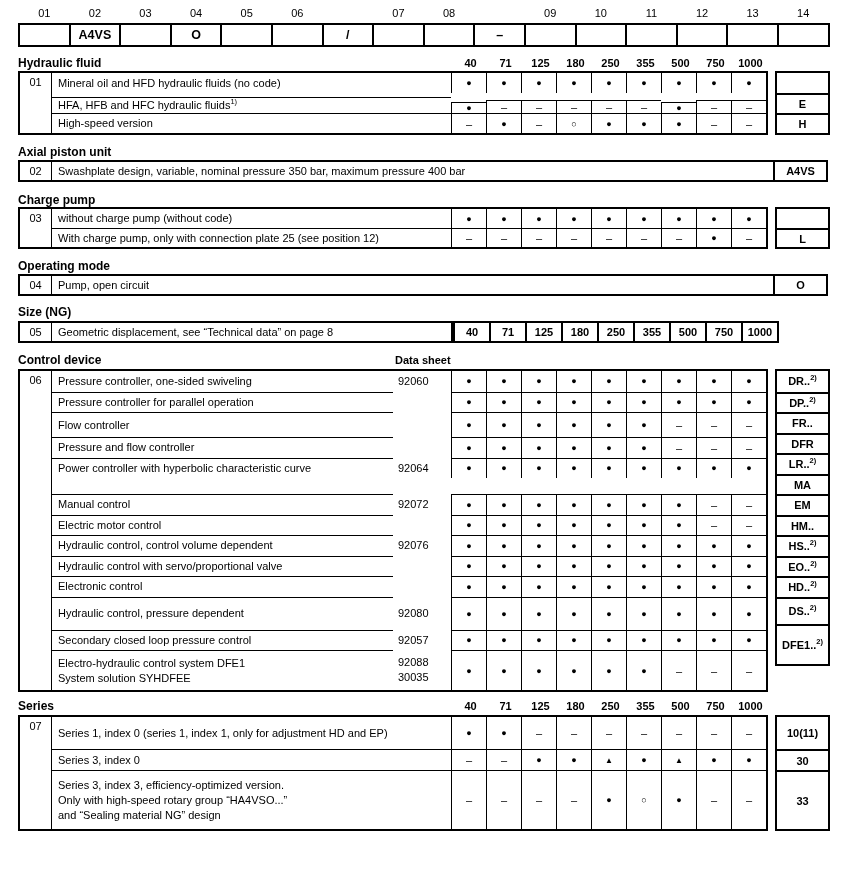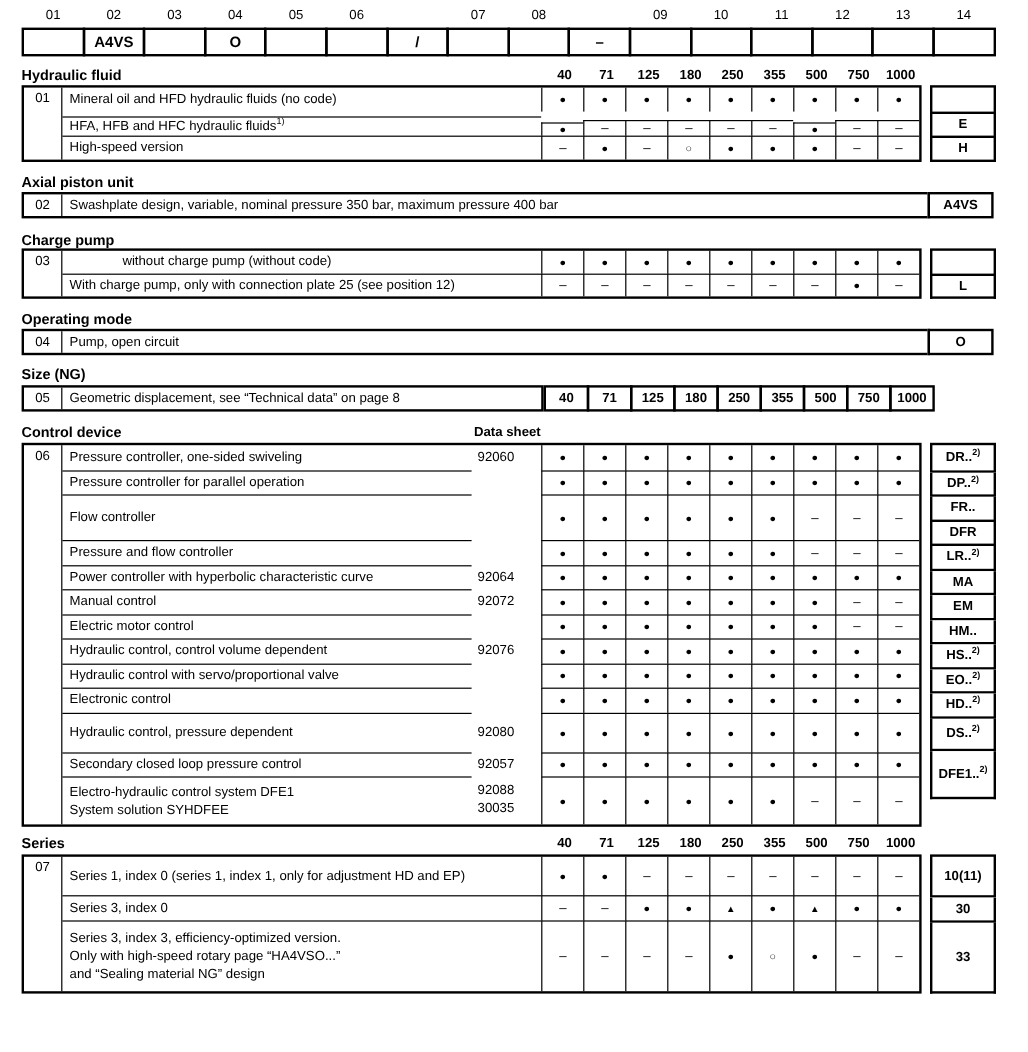--- a/index.html
+++ b/index.html
@@ -253,21 +253,21 @@
             </div>
           </div>
         </div>
       </div>
       <div class="section" style="margin-top: 11px;">
         <div class="sec-head"><span>Charge pump</span></div>
         <div class="sec-body" style="margin-top: 0px;">
           <div class="main-table" style="width: 750px;">
             <div class="num-col">03</div>
             <div class="rows-col">
-              <div class="t-row" style="height: 19px; margin-left: 44px;">
+              <div class="t-row" style="height: 19px;">
                 <div class="cell-desc">
                   <span class="dline">without charge pump (without code)</span>
                 </div>
                 <div class="m-cell">
                   <span class="sym-dot">●</span>
                 </div>
                 <div class="m-cell">
                   <span class="sym-dot">●</span>
                 </div>
                 <div class="m-cell">
@@ -447,21 +447,21 @@
                 <div class="m-cell">
                   <span class="sym-dot">●</span>
                 </div>
                 <div class="m-cell">
                   <span class="sym-dot">●</span>
                 </div>
                 <div class="m-cell">
                   <span class="sym-dot">●</span>
                 </div>
               </div>
-              <div class="t-row" style="height: 38px;">
+              <div class="t-row" style="height: 25px;">
                 <div class="cell-desc">
                   <span class="dline">Flow controller</span>
                 </div>
                 <div class="cell-ds"></div>
                 <div class="m-cell">
                   <span class="sym-dot">●</span>
                 </div>
                 <div class="m-cell">
                   <span class="sym-dot">●</span>
                 </div>
@@ -546,21 +546,21 @@
                 <div class="m-cell">
                   <span class="sym-dot">●</span>
                 </div>
                 <div class="m-cell">
                   <span class="sym-dot">●</span>
                 </div>
                 <div class="m-cell">
                   <span class="sym-dot">●</span>
                 </div>
               </div>
-              <div class="t-row" style="height: 20.5px;">
+              <div class="t-row" style="height: 20.5px; margin-top: 16px;">
                 <div class="cell-desc">
                   <span class="dline">Manual control</span>
                 </div>
                 <div class="cell-ds">92072</div>
                 <div class="m-cell">
                   <span class="sym-dot">●</span>
                 </div>
                 <div class="m-cell">
                   <span class="sym-dot">●</span>
                 </div>
@@ -942,21 +942,21 @@
                 <div class="m-cell">
                   <span class="sym-dot">●</span>
                 </div>
                 <div class="m-cell">
                   <span class="sym-dot">●</span>
                 </div>
               </div>
               <div class="t-row" style="height: 59px;">
                 <div class="cell-desc">
                   <div class="dline">Series 3, index 3, efficiency-optimized version.</div>
-                  <div class="dline">Only with high-speed rotary page “HA4VSO...”</div>
+                  <div class="dline">Only with high-speed rotary group “HA4VSO...”</div>
                   <div class="dline">and “Sealing material NG” design</div>
                 </div>
                 <div class="m-cell">
                   <span class="sym-dash">–</span>
                 </div>
                 <div class="m-cell">
                   <span class="sym-dash">–</span>
                 </div>
                 <div class="m-cell">
                   <span class="sym-dash">–</span>

